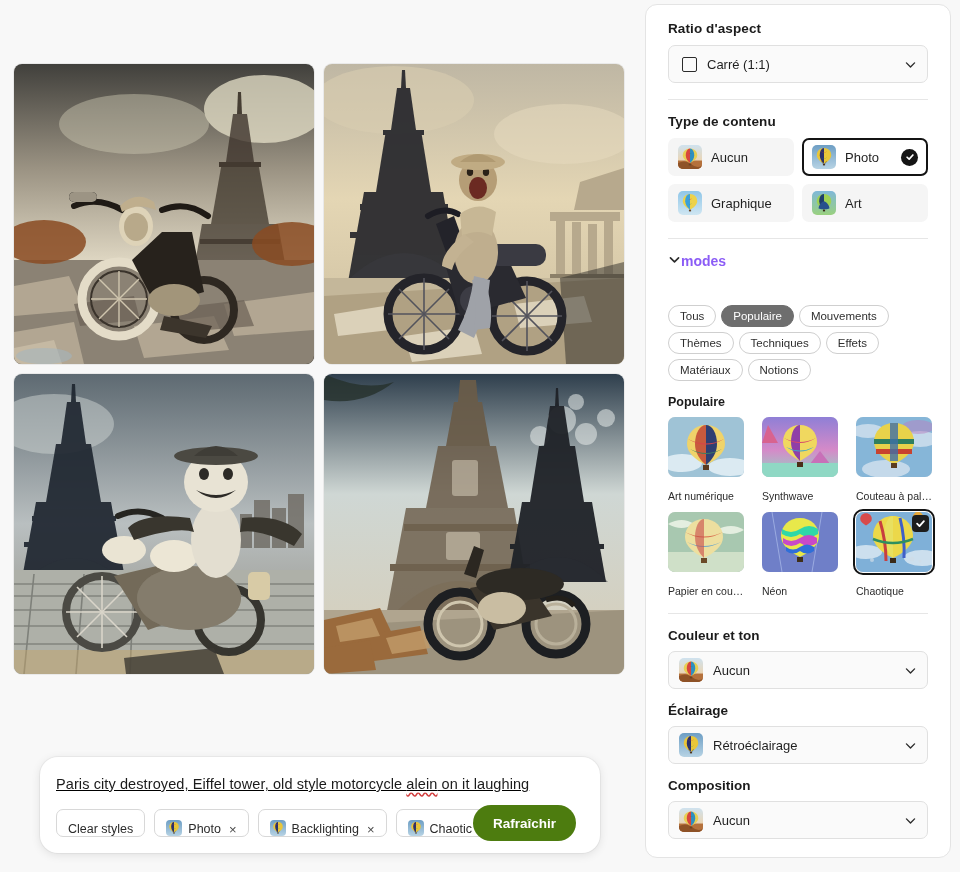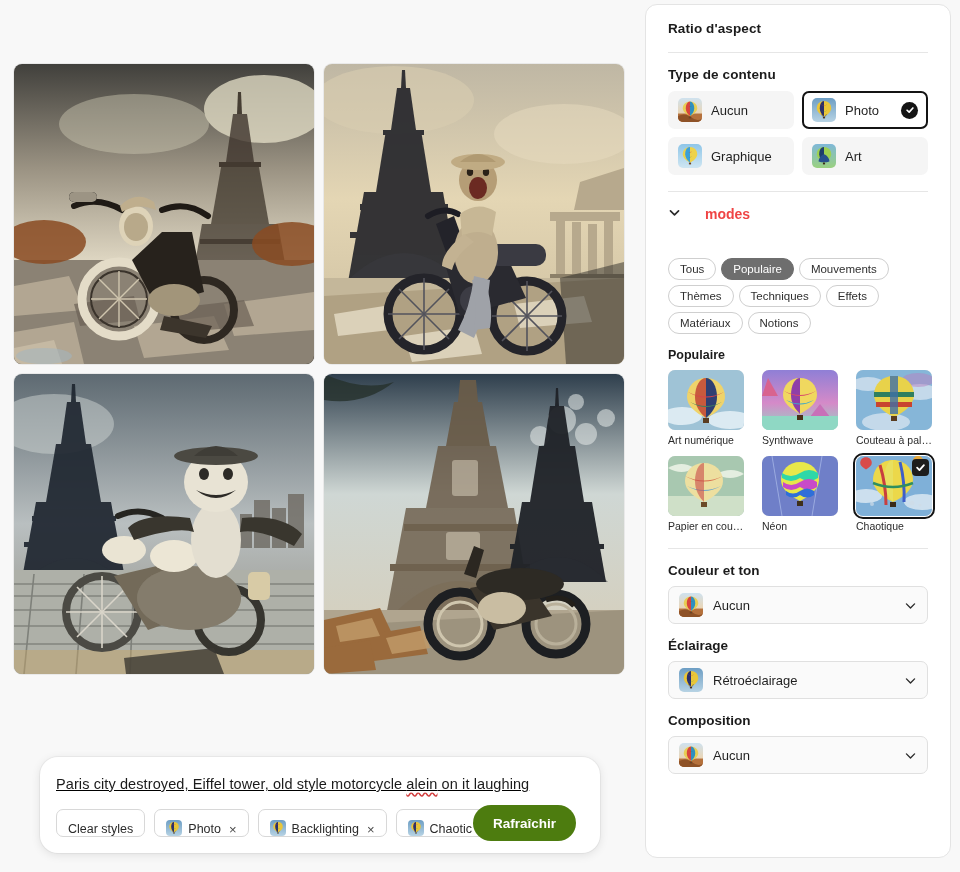--- a/index.html
+++ b/index.html
@@ -136,22 +136,22 @@
   .type-thumb { width: 24px; height: 24px; border-radius: 5px; overflow: hidden; flex: none; }
   .type-thumb svg { display: block; width: 24px; height: 24px; }
   .check-badge {
     width: 17px; height: 17px; border-radius: 50%; background: #141414;
     display: flex; align-items: center; justify-content: center; flex: none;
   }
   .check-badge svg { width: 10px; height: 10px; }
 
   
   #modes-header {
-    display: flex; gap: 24px;
-    font-size: 14px; font-weight: bold; color: #ef4444;
+    display: flex; gap: 0;
+    font-size: 14px; font-weight: bold; color: #8b5cf6;
     margin-bottom: 10px; cursor: pointer;
   }
   #mode-pills { display: flex; flex-wrap: wrap; gap: 5px; margin-bottom: 14px; margin-top: 36px; }
   .pill {
     height: 22px; padding: 0 11px;
     border: 1px solid #cfcfcf; border-radius: 11px;
     background: #fff; color: #2f2f2f;
     font-size: 11.5px; line-height: 20px;
     cursor: pointer; white-space: nowrap;
     font-family: "Liberation Sans", sans-serif;
@@ -171,21 +171,21 @@
   .style-card.selected .style-thumb {
     outline: 2px solid #141414; outline-offset: 1px; border-radius: 7px;
   }
   .style-check {
     position: absolute; top: 3px; right: 3px;
     width: 17px; height: 17px; border-radius: 4px; background: #1d1d1d;
     display: flex; align-items: center; justify-content: center;
   }
   .style-check svg { width: 11px; height: 11px; }
   .style-name {
-    margin-top: 4px; font-size: 10.5px; color: #2b2b2b;
+    margin-top: 13px; font-size: 10.5px; color: #2b2b2b;
     white-space: nowrap; overflow: hidden; text-overflow: ellipsis;
     text-align: left;
   }
   .style-section-title {
     font-size: 12.5px; font-weight: bold; color: #1b1b1b; margin-bottom: 8px;
   }
   .field-label {
     font-size: 13.5px; font-weight: bold; color: #1b1b1b; margin-bottom: 8px;
   }
   .field-block { margin-bottom: 14px; }
@@ -725,20 +725,27 @@
     </div>
 
     <button id="refresh-button">Rafraîchir</button>
   </div>
 </div>
 
 <div id="settings-panel">
   <div id="panel-scroll">
 
     <div class="section-title">Ratio d'aspect</div>
+    <div class="dropdown">
+      <span class="square-icon"></span>
+      <span class="dd-label">Carré (1:1)</span>
+      <svg class="chev" viewBox="0 0 16 16" fill="none" stroke="currentColor" stroke-width="1.7">
+        <path d="M3 6 L8 11 L13 6" stroke-linecap="round" stroke-linejoin="round"></path>
+      </svg>
+    </div>
 
     <div class="divider"></div>
 
     <div class="section-title">Type de contenu</div>
     <div id="content-type-grid">
       <div class="type-btn">
         <span class="type-thumb">
             <svg viewBox="0 0 40 40">
               <use href="#balDesert"></use>
             </svg>

